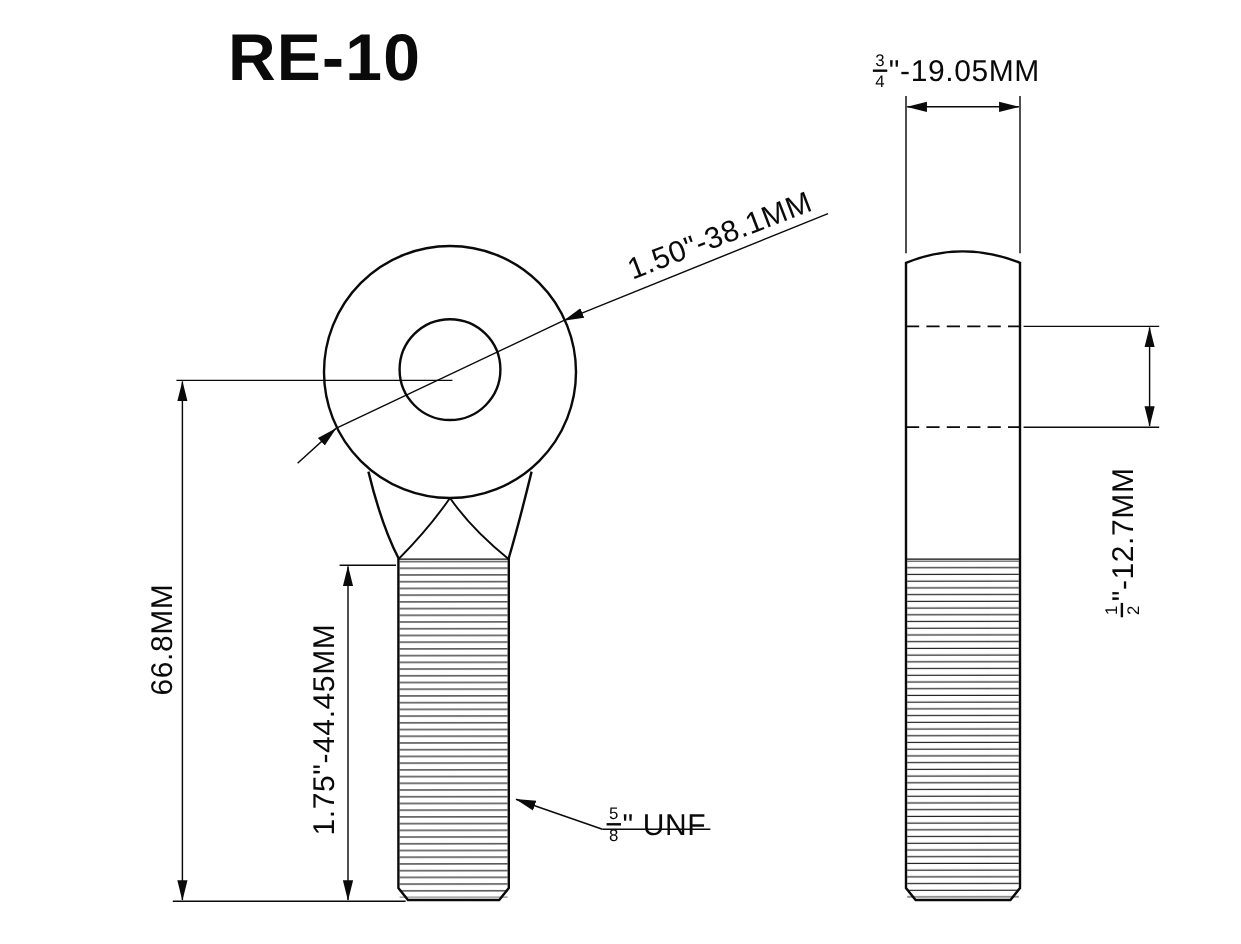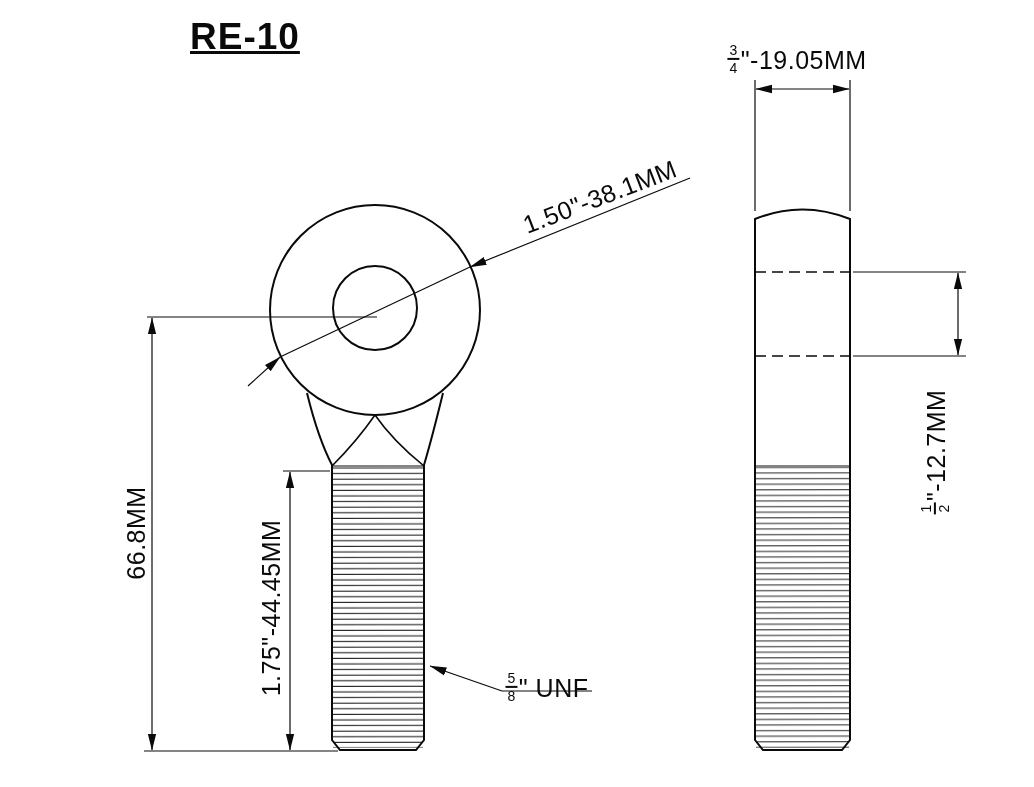--- a/index.html
+++ b/index.html
@@ -1,20 +1,20 @@
 <!DOCTYPE html>
 <html><head>
 <meta charset="utf-8">
 <style>
   html,body{margin:0;padding:0;background:#fff;}
   body{width:1034px;height:787px;font-family:"Liberation Sans",sans-serif;color:#000;}
   .canvas{position:relative;width:1034px;height:787px;background:#ffffff;overflow:hidden;}
   .canvas > svg{position:absolute;left:0;top:0;}
   .label{position:absolute;white-space:nowrap;color:#0a0a0a;}
-  .title{font-size:37px;font-weight:bold;letter-spacing:1px;text-decoration:underline;}
+  .title{font-size:55px;font-weight:bold;letter-spacing:1px;}
   .dim{font-size:25px;letter-spacing:0.5px;display:flex;align-items:center;gap:1px;}
   .center{transform:translate(-50%,-50%);}
   .rot90{transform:translate(-50%,-50%) rotate(-90deg);}
   .rotdiag{transform:translate(-50%,-50%) rotate(-21deg);}
   .frac{display:inline-flex;flex-direction:column;align-items:center;font-size:14px;line-height:1.15;font-weight:normal;transform:translateY(-1px);}
   .frac .num{border-bottom:2px solid #0a0a0a;padding:0 2px;}
   .frac .den{padding:0 2px;}
   svg line, svg path, svg circle, svg rect{vector-effect:non-scaling-stroke;}
 </style>
 </head>

